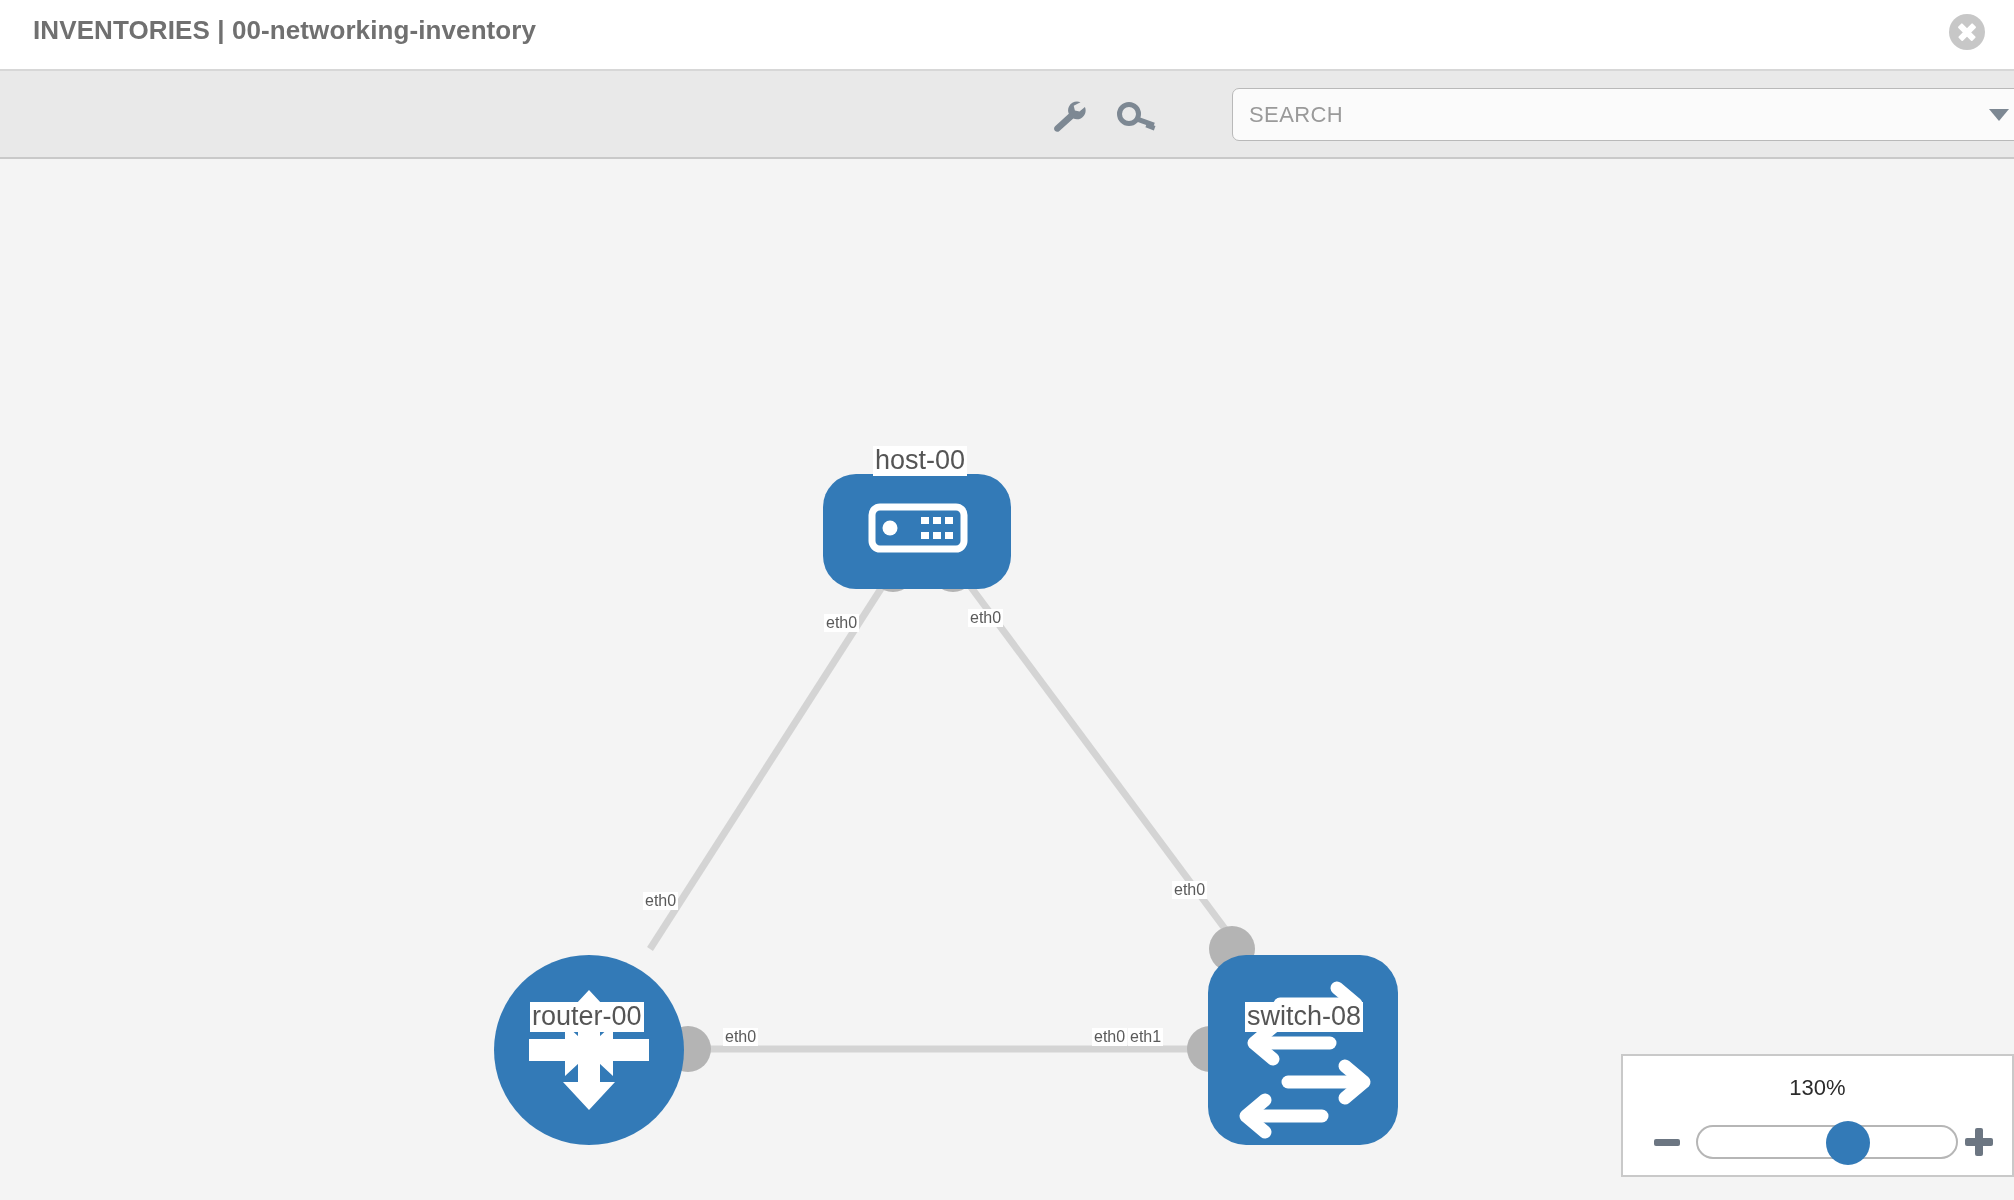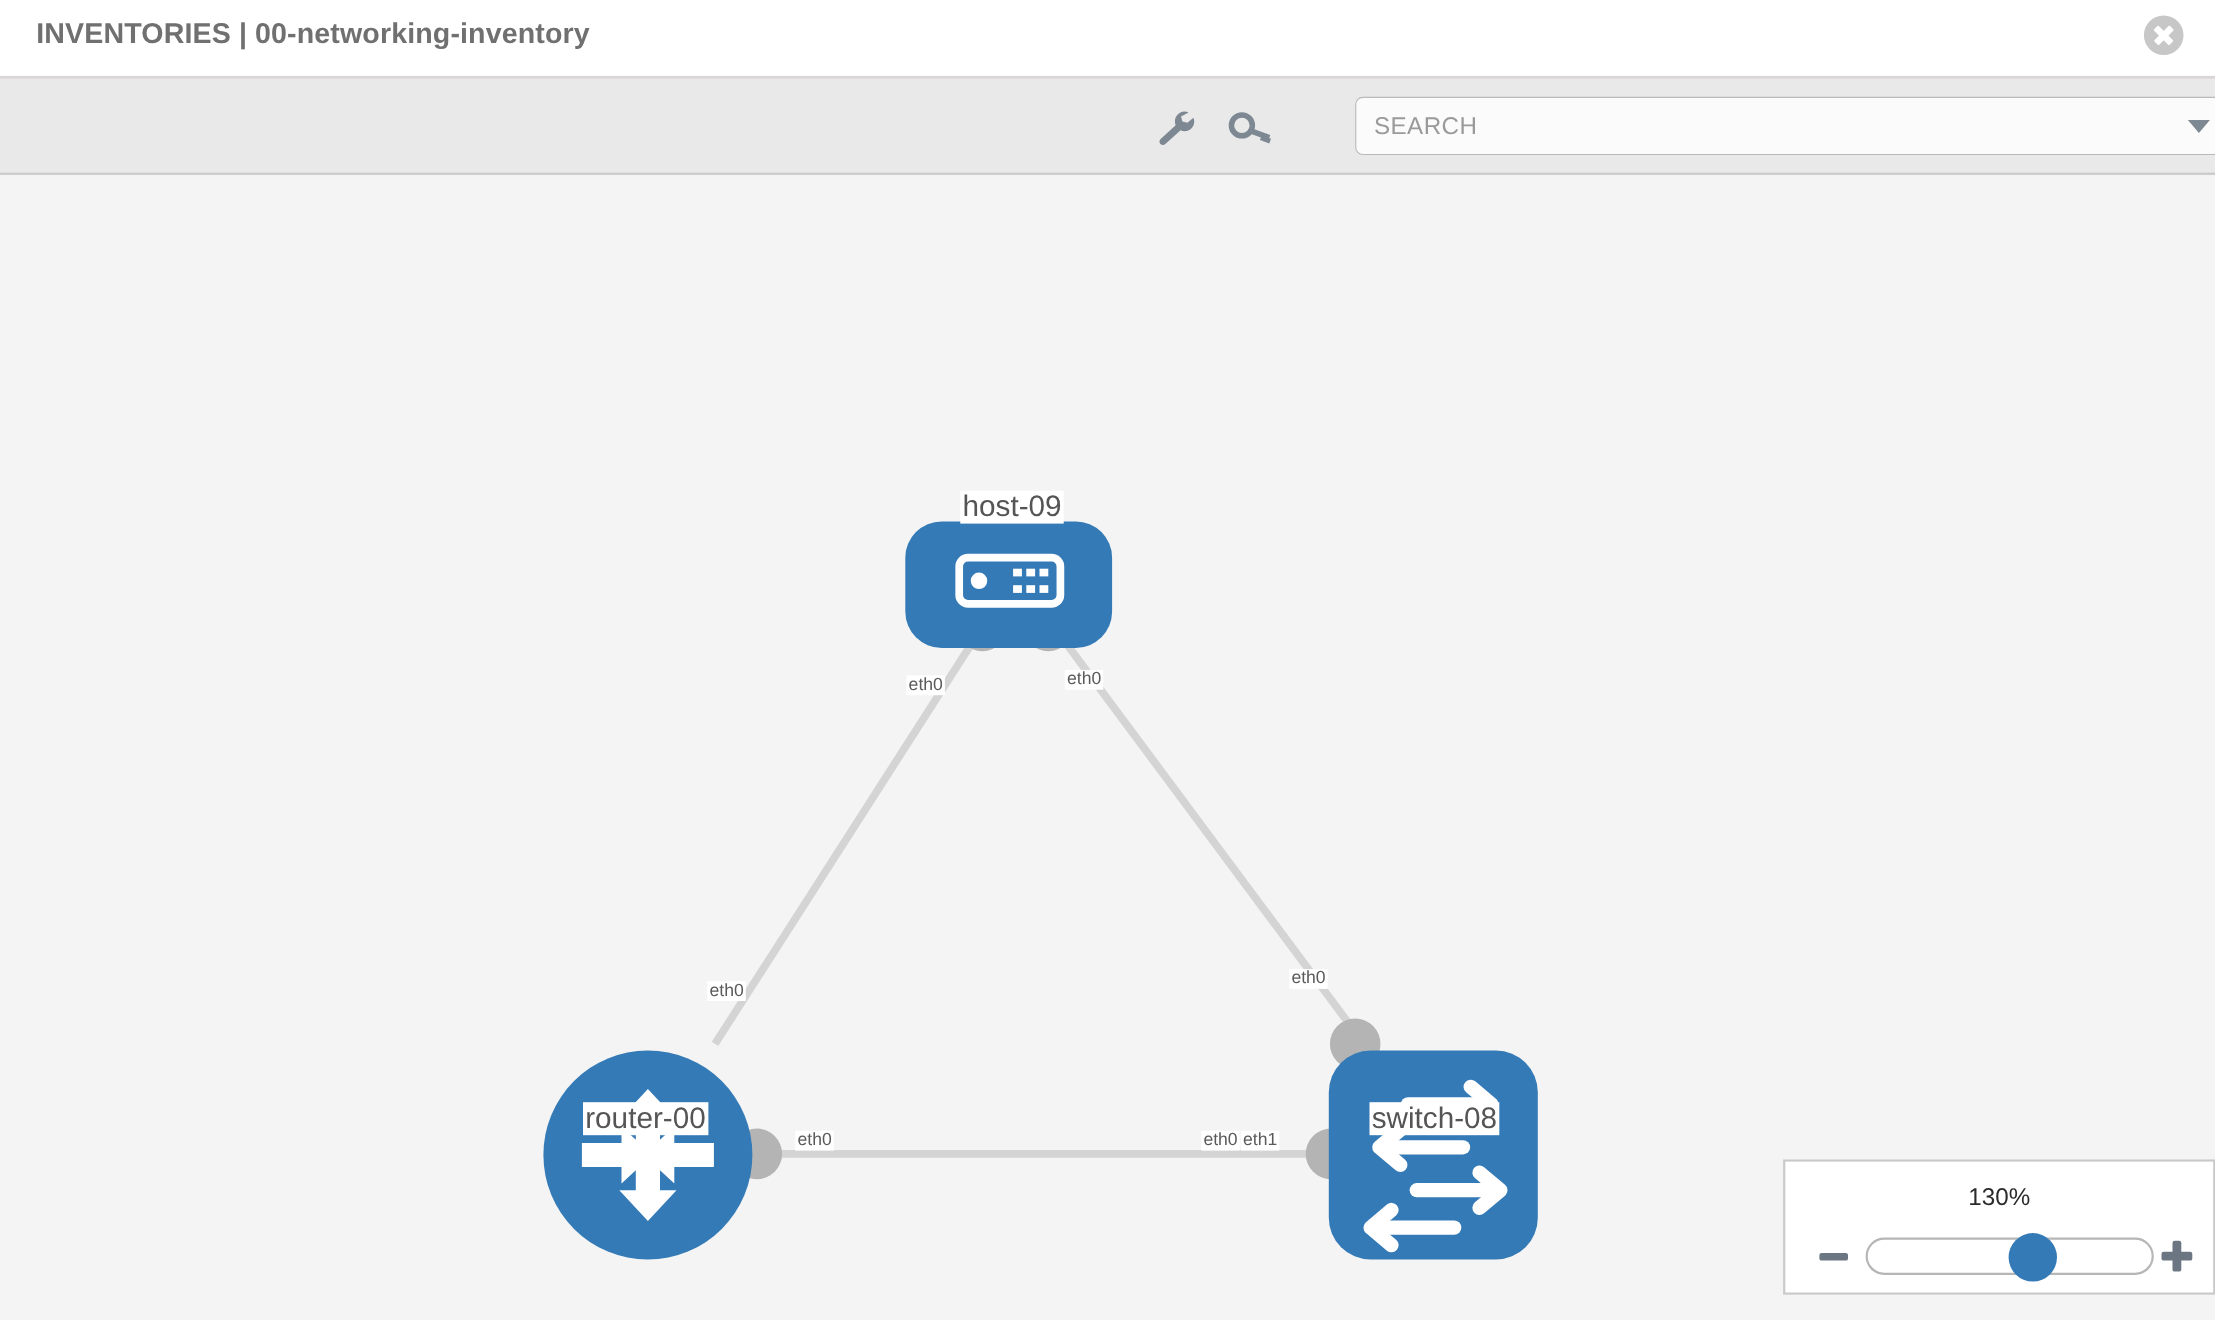--- a/index.html
+++ b/index.html
@@ -276,21 +276,21 @@
 
           <line x1="1288" y1="923" x2="1363" y2="923"></line>
           <polyline points="1345,907 1364,923 1345,939"></polyline>
 
           <line x1="1247" y1="957" x2="1322" y2="957"></line>
           <polyline points="1265,941 1246,957 1265,973"></polyline>
         </g>
       </g>
     </svg>
 
-    <div class="node-label" id="label-host-00" style="left: 873px; top: 287px;">host-09</div>
+    <div class="node-label" id="label-host-00" style="left: 873px; top: 287px;">host-00</div>
     <div class="node-label" id="label-router-00" style="left: 530px; top: 843px; text-align: right;">router-00</div>
     <div class="node-label" id="label-switch-00" style="left: 1245px; top: 843px;">switch-08</div>
 
     <div class="iface-label" id="if-host-left" style="left: 824px; top: 455px;">eth0</div>
     <div class="iface-label" id="if-host-right" style="left: 968px; top: 450px;">eth0</div>
     <div class="iface-label" id="if-router-up" style="left: 643px; top: 733px;">eth0</div>
     <div class="iface-label" id="if-switch-up" style="left: 1172px; top: 722px;">eth0</div>
     <div class="iface-label" id="if-router-right" style="left: 723px; top: 869px;">eth0</div>
     <div class="iface-label" id="if-switch-left-back" style="left: 1092px; top: 869px;">eth0</div>
     <div class="iface-label" id="if-switch-left" style="left: 1128px; top: 869px;">eth1</div>

